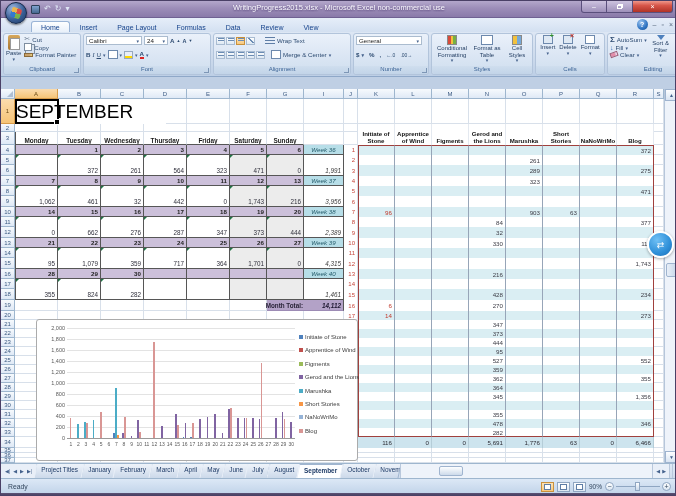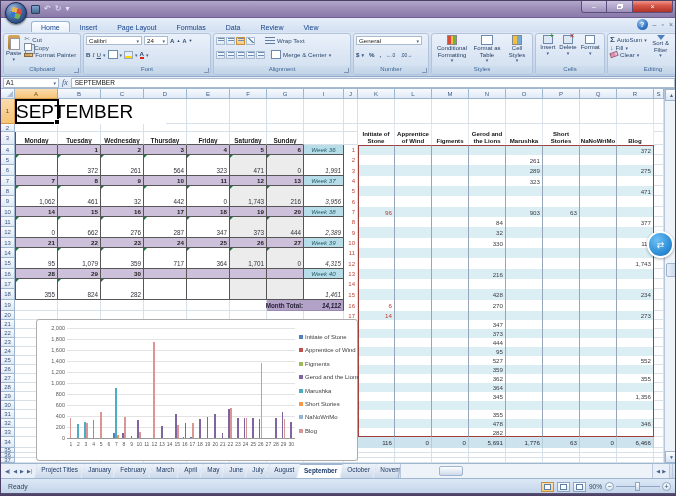--- a/index.html
+++ b/index.html
@@ -184,20 +184,21 @@
 <div class="stage">
 
   <div class="titlebar">
     <div class="orb"></div>
     <div class="qat">
       <span class="qsave icn"></span>
       <span class="qicon">↶</span>
       <span class="qicon">↻</span>
       <span class="qicon">▾</span>
     </div>
+    <div class="title">WritingProgress2015.xlsx - Microsoft Excel non-commercial use</div>
     <div class="winbtns">
       <div class="wbtn min">
           <span>–</span>
         </div>
       <div class="wbtn max">
           <span class="restore-glyph"></span>
         </div>
       <div class="wbtn close">
           <span>×</span>
         </div>
@@ -416,28 +417,20 @@
         </div>
         <div class="bigbtn" style="width:24px;text-align:center;line-height:1.1;">
 
           <span>Find &amp; Select</span>
         </div>
       </div>
       <div class="glabel">Editing</div>
     </div>
   </div>
 
-  <div class="fbar">
-    <div class="namebox">
-        <span>A1</span>
-        <span class="drop">▾</span>
-      </div>
-    <span class="fxlab">fx</span>
-    <div class="fx-field">SEPTEMBER</div>
-  </div>
 
   <div class="sheetwrap">
     <div class="sheet">
         <div class="hdr corner" style="grid-area: 1 / 1;"></div>
         <div class="hdr sel" style="grid-area: 1 / 2;">A</div>
         <div class="hdr" style="grid-area: 1 / 3;">B</div>
         <div class="hdr" style="grid-area: 1 / 4;">C</div>
         <div class="hdr" style="grid-area: 1 / 5;">D</div>
         <div class="hdr" style="grid-area: 1 / 6;">E</div>
         <div class="hdr" style="grid-area: 1 / 7;">F</div>

